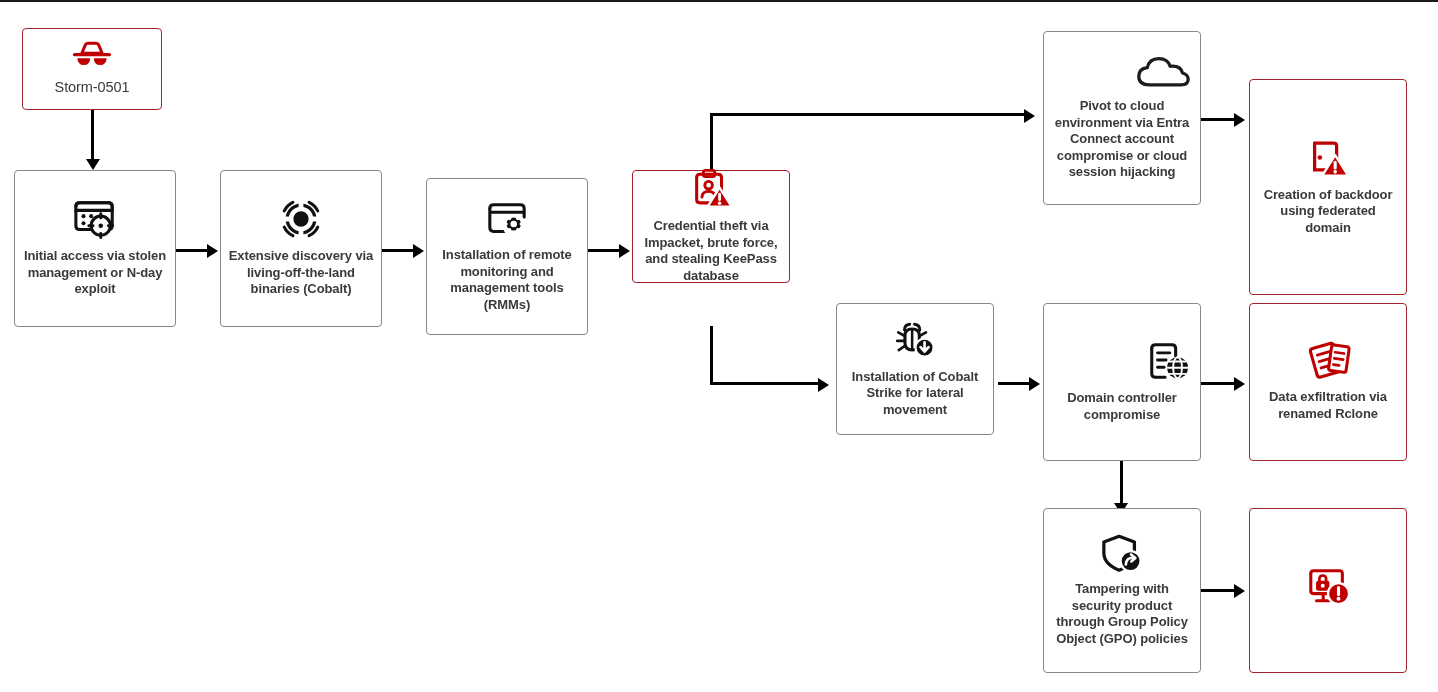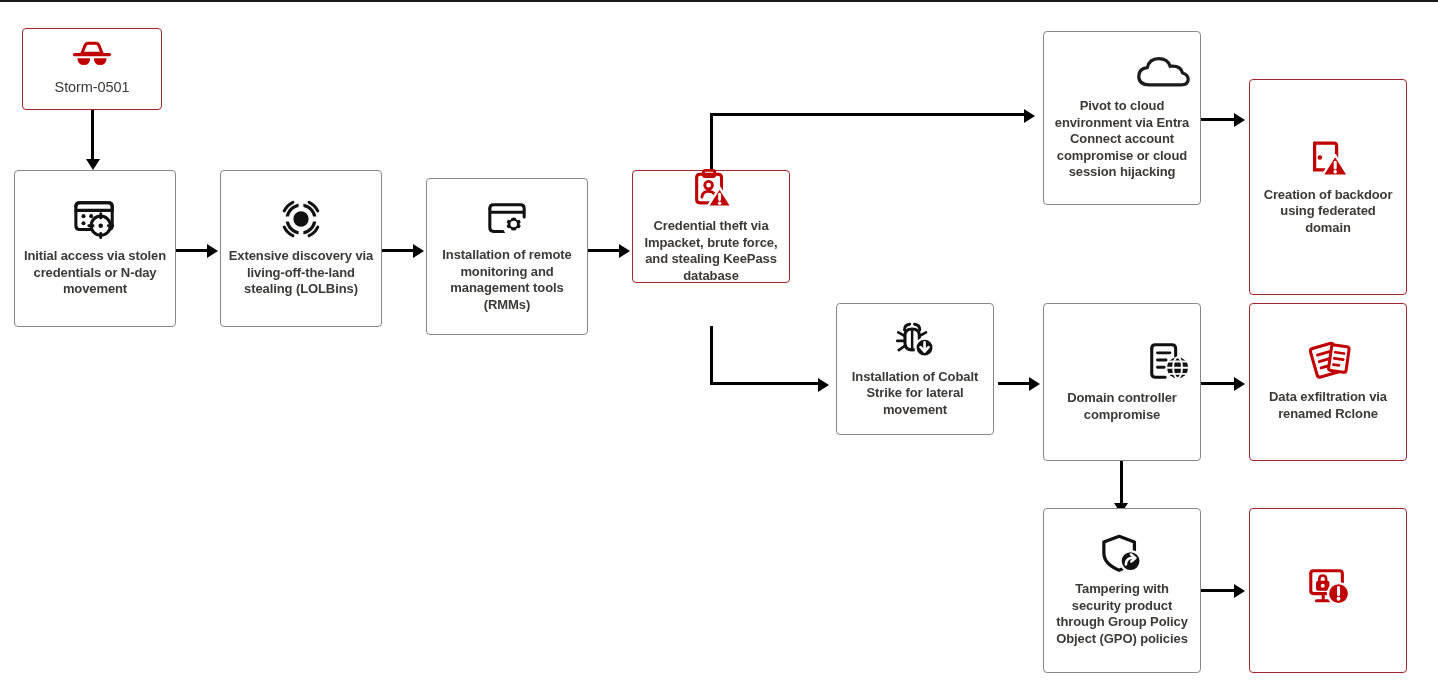--- a/index.html
+++ b/index.html
@@ -147,39 +147,39 @@
         <path d="M5 10 Q5 6 9 6 L39 6 Q43 6 43 10 L43 14 L5 14 Z" fill="none" stroke="#111" stroke-width="3.2"></path>
         <path d="M5 14 L5 30 Q5 34 9 34 L20 34" fill="none" stroke="#111" stroke-width="3.2" stroke-linecap="round"></path>
         <circle cx="13" cy="20" r="2.1" fill="#111"></circle>
         <circle cx="21" cy="20" r="2.1" fill="#111"></circle>
         <circle cx="13" cy="27.5" r="2.1" fill="#111"></circle>
         <circle cx="31" cy="30" r="10" fill="#fff" stroke="#111" stroke-width="3.2"></circle>
         <circle cx="31" cy="30" r="2.4" fill="#111"></circle>
         <path d="M31 17.5 L31 22 M31 38 L31 42.5 M18.5 30 L23 30 M39 30 L43.5 30" stroke="#111" stroke-width="3" stroke-linecap="round"></path>
       </svg>
     </span>
-    <span class="label">Initial access via stolen credentials or N-day movement</span>
+    <span class="label">Initial access via stolen management or N-day exploit</span>
   </div>
 
   <div class="node" style="left:220px; top:170px; width:162px; height:157px;">
     <span class="icon">
       <svg width="44" height="44" viewBox="0 0 46 46">
         <circle cx="23" cy="23" r="8" fill="#111"></circle>
         <path d="M23 8.5 A14.5 14.5 0 0 1 37.5 23" fill="none" stroke="#111" stroke-width="3.4" stroke-linecap="round"></path>
         <path d="M37.5 23 A14.5 14.5 0 0 1 23 37.5" fill="none" stroke="#111" stroke-width="3.4" stroke-linecap="round" stroke-dasharray="0 0"></path>
         <path d="M23 37.5 A14.5 14.5 0 0 1 8.5 23" fill="none" stroke="#111" stroke-width="3.4" stroke-linecap="round"></path>
         <path d="M8.5 23 A14.5 14.5 0 0 1 23 8.5" fill="none" stroke="#111" stroke-width="3.4" stroke-linecap="round"></path>
         <path d="M23 4 L23 12 M42 23 L34 23 M23 42 L23 34 M4 23 L12 23" stroke="#fff" stroke-width="5"></path>
         <path d="M31.5 5.5 A19 19 0 0 1 40.5 14.5" fill="none" stroke="#111" stroke-width="3.2" stroke-linecap="round"></path>
         <path d="M40.5 31.5 A19 19 0 0 1 31.5 40.5" fill="none" stroke="#111" stroke-width="3.2" stroke-linecap="round"></path>
         <path d="M14.5 40.5 A19 19 0 0 1 5.5 31.5" fill="none" stroke="#111" stroke-width="3.2" stroke-linecap="round"></path>
         <path d="M5.5 14.5 A19 19 0 0 1 14.5 5.5" fill="none" stroke="#111" stroke-width="3.2" stroke-linecap="round"></path>
       </svg>
     </span>
-    <span class="label">Extensive discovery via living-off-the-land stealing (LOLBins)</span>
+    <span class="label">Extensive discovery via living-off-the-land binaries (Cobalt)</span>
   </div>
 
   <div class="node" style="left:426px; top:178px; width:162px; height:157px;">
     <span class="icon">
       <svg width="46" height="42" viewBox="0 0 48 44">
         <path d="M6 11 Q6 7 10 7 L38 7 Q42 7 42 11 L42 20" fill="none" stroke="#111" stroke-width="3.2" stroke-linecap="round"></path>
         <path d="M6 15 L42 15" stroke="#111" stroke-width="3.2"></path>
         <path d="M6 11 L6 31 Q6 35 10 35 L21 35" fill="none" stroke="#111" stroke-width="3.2" stroke-linecap="round"></path>
         <circle cx="31" cy="29" r="11.5" fill="#fff"></circle>
         <path d="M31 20.5 L33.2 20.9 L34.4 23.2 L37 22.9 L38.4 25.2 L37 27.3 L38.4 29.4 L37 31.7 L34.4 31.4 L33.2 33.7 L31 34.1 L28.8 33.7 L27.6 31.4 L25 31.7 L23.6 29.4 L25 27.3 L23.6 25.2 L25 22.9 L27.6 23.2 L28.8 20.9 Z" fill="#111"></path>

